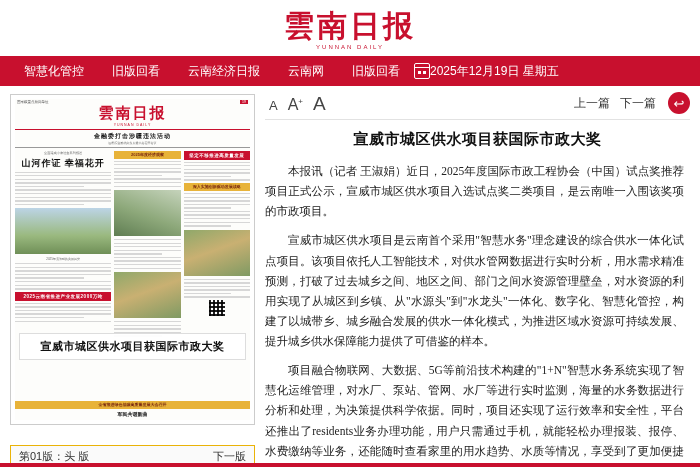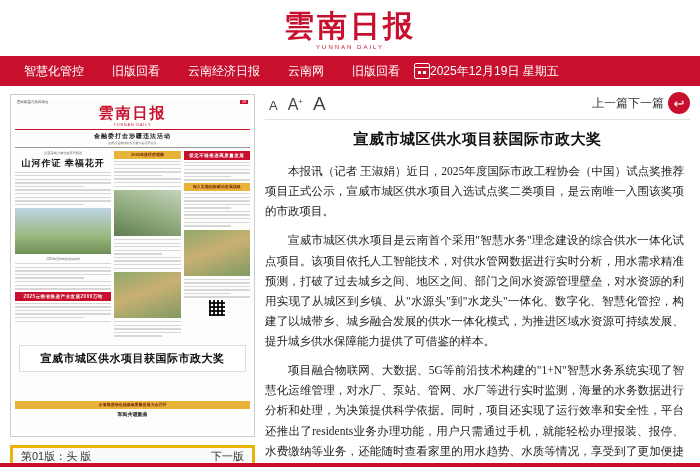--- a/index.html
+++ b/index.html
@@ -222,23 +222,23 @@
     border: 1px solid #ddd;
     font-size: 11px;
     font-weight: bold;
     color: #111;
     text-align: center;
     padding: 5px 2px;
     letter-spacing: 0.5px;
   }
 
   .paper-footer {
-    margin-top: 8px;
+    margin-top: 20px;
     height: 22px;
-    border: 3px solid #eab308;
+    border: 1px solid #eab308;
     display: flex;
     align-items: center;
     justify-content: space-between;
     padding: 0 8px;
     font-size: 11px;
     color: #333;
     background: #fafafa;
   }
   .paper-footer .pf-link { cursor: pointer; }
 
@@ -257,21 +257,21 @@
     margin-bottom: 8px;
     position: relative;
   }
   .fontsizes { display: flex; align-items: baseline; gap: 10px; padding-left: 4px;}
   .fs { color: #444; cursor: pointer; line-height: 1; }
   .fs.s { font-size: 13px; }
   .fs.m { font-size: 16px; }
   .fs.l { font-size: 19px; }
   .fs sup { font-size: 8px; }
   .art-toolbar .spacer { flex: 1; }
-  .prevnext { font-size: 12px; color: #333; display: flex; padding-right: 26px;}
+  .prevnext { font-size: 12px; color: #333; display: flex; gap: 10px; padding-right: 34px;}
   .prevnext span { cursor: pointer; }
   .back-btn {
     position: absolute;
     right: 0; top: -2px;
     width: 22px; height: 22px;
     border-radius: 50%;
     background: #c8102e;
     color: #fff;
     font-size: 13px;
     display: flex; align-items: center; justify-content: center;

